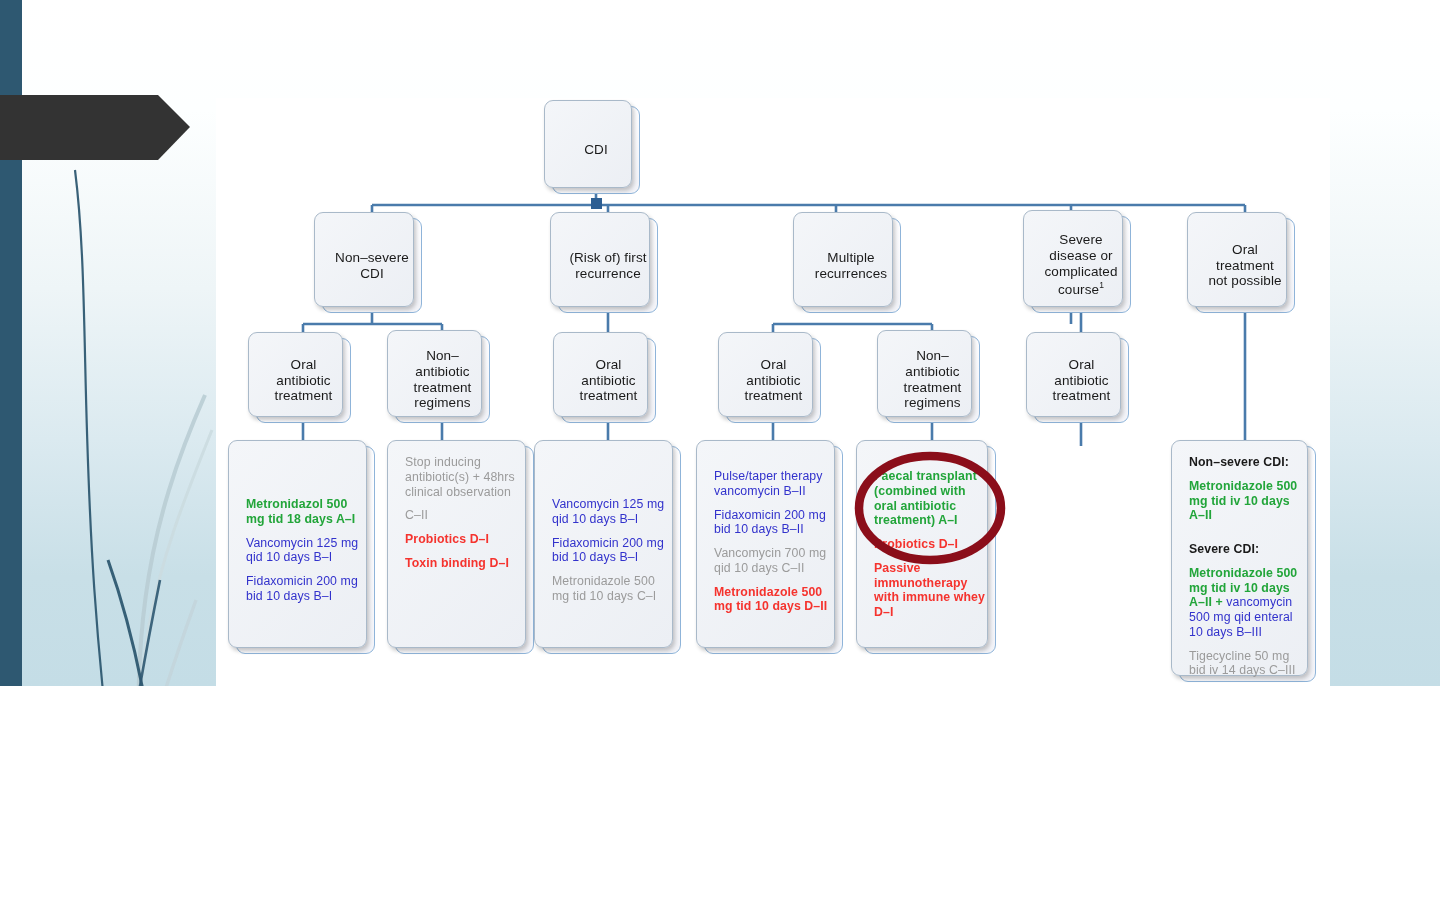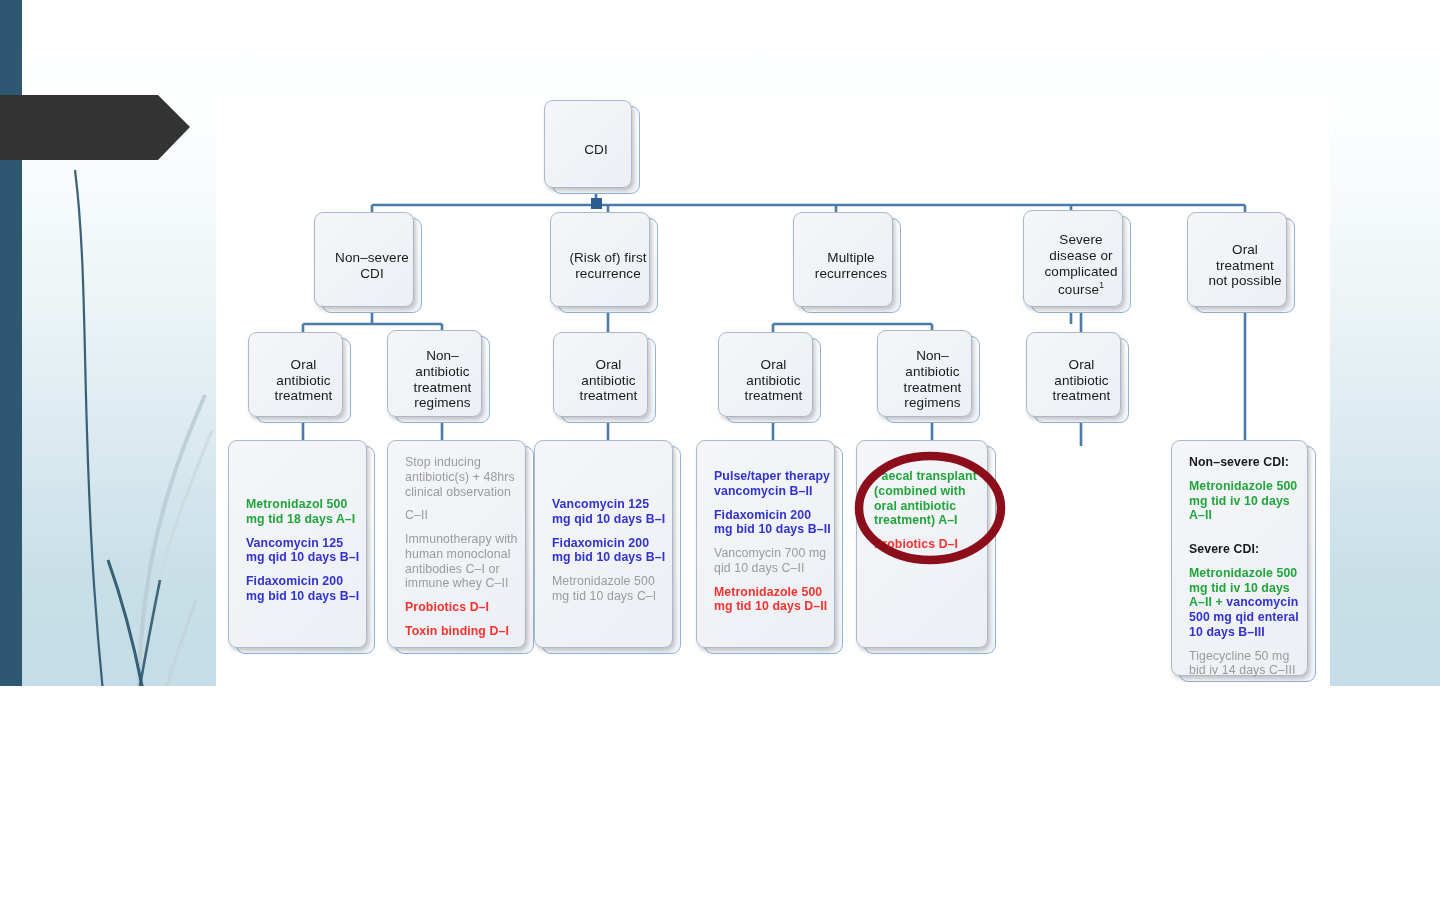--- a/index.html
+++ b/index.html
@@ -53,21 +53,21 @@
     box-shadow:2px 3px 4px rgba(0,0,0,.22);
   }
   .node.leaf{
     align-items:flex-start;justify-content:flex-start;text-align:left;
     font-size:12.3px;line-height:1.2;
   }
   .node.leaf .lbl{padding:8px 9px 6px 9px;white-space:normal;}
   .node.leaf p{margin:0 0 9px 0;}
   .node.leaf p:last-child{margin-bottom:0;}
   .c-green{color:#22a53a;font-weight:bold;}
-  .c-blue{color:#3232cc;font-weight:bold;}
+  .c-blue{color:#3232cc;font-weight:normal;}
   .c-red{color:#f5332e;font-weight:bold;}
   .c-gray{color:#9b9b9b;font-weight:normal;}
   .c-black{color:#1a1a1a;font-weight:bold;}
   .spacer{height:9px;}
   sup{font-size:8.5px;}
   
   .annot{position:absolute;z-index:9;pointer-events:none;}
 </style>
 </head>
 <body>
@@ -197,21 +197,20 @@
           <p class="c-green">Metronidazol 500 mg tid 18 days A–I</p>
           <p class="c-blue">Vancomycin 125 mg qid 10 days B–I</p>
           <p class="c-blue">Fidaxomicin 200 mg bid 10 days B–I</p>
         </div>
       </div>
 
       <div class="node leaf" style="left:179px;top:348px;width:139px;height:208px;">
         <div class="lbl">
           <p class="c-gray">Stop inducing antibiotic(s) + 48hrs clinical observation</p>
           <p class="c-gray">C–II</p>
-          <p class="c-gray">Immunotherapy with human monoclonal antibodies C–I or immune whey C–II</p>
           <p class="c-red">Probiotics D–I</p>
           <p class="c-red">Toxin binding  D–I</p>
         </div>
       </div>
 
       <div class="node leaf" style="left:326px;top:348px;width:139px;height:208px;">
         <div class="lbl">
           <div class="spacer" style="height:42px;"></div>
           <p class="c-blue">Vancomycin 125 mg qid 10 days B–I</p>
           <p class="c-blue">Fidaxomicin 200 mg bid 10 days B–I</p>
@@ -227,20 +226,21 @@
           <p class="c-gray">Vancomycin 700 mg qid 10 days C–II</p>
           <p class="c-red">Metronidazole 500 mg tid 10 days D–II</p>
         </div>
       </div>
 
       <div class="node leaf" style="left:648px;top:348px;width:132px;height:208px;">
         <div class="lbl">
           <div class="spacer" style="height:14px;"></div>
           <p class="c-green">Faecal transplant (combined with oral antibiotic treatment) A–I</p>
           <p class="c-red">Probiotics D–I</p>
+          <p class="c-red">Passive immunotherapy with immune whey D–I</p>
         </div>
       </div>
 
 
       <div class="node leaf" style="left:963px;top:348px;width:137px;height:236px;">
         <div class="lbl">
           <p class="c-black">Non–severe CDI:</p>
           <p class="c-green">Metronidazole 500 mg tid iv 10 days A–II</p>
           <div class="spacer" style="height:10px;"></div>
           <p class="c-black">Severe CDI:</p>

